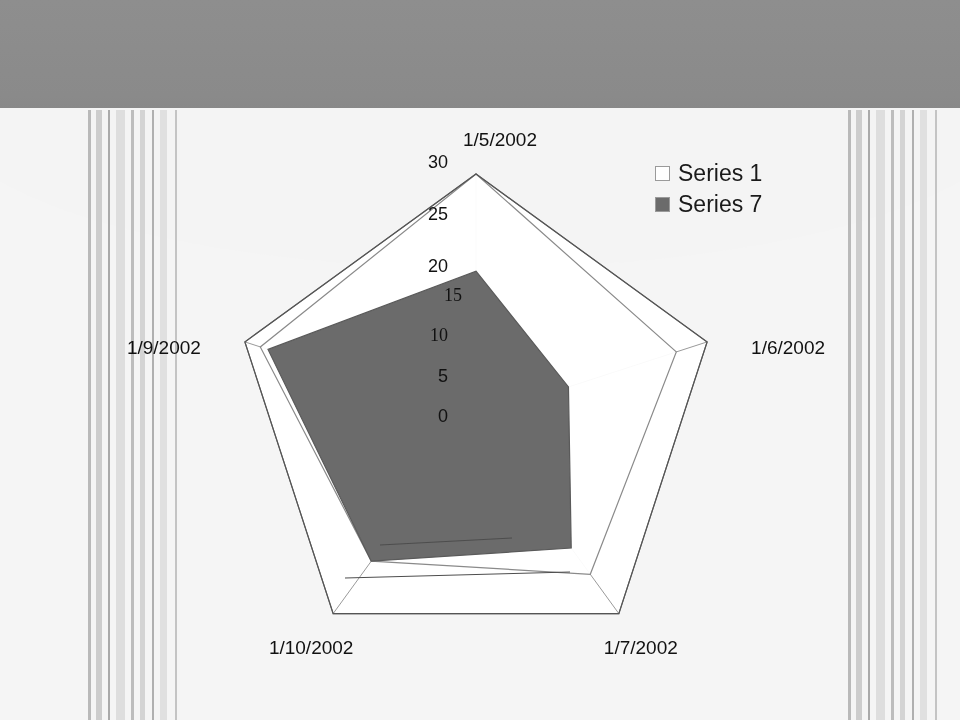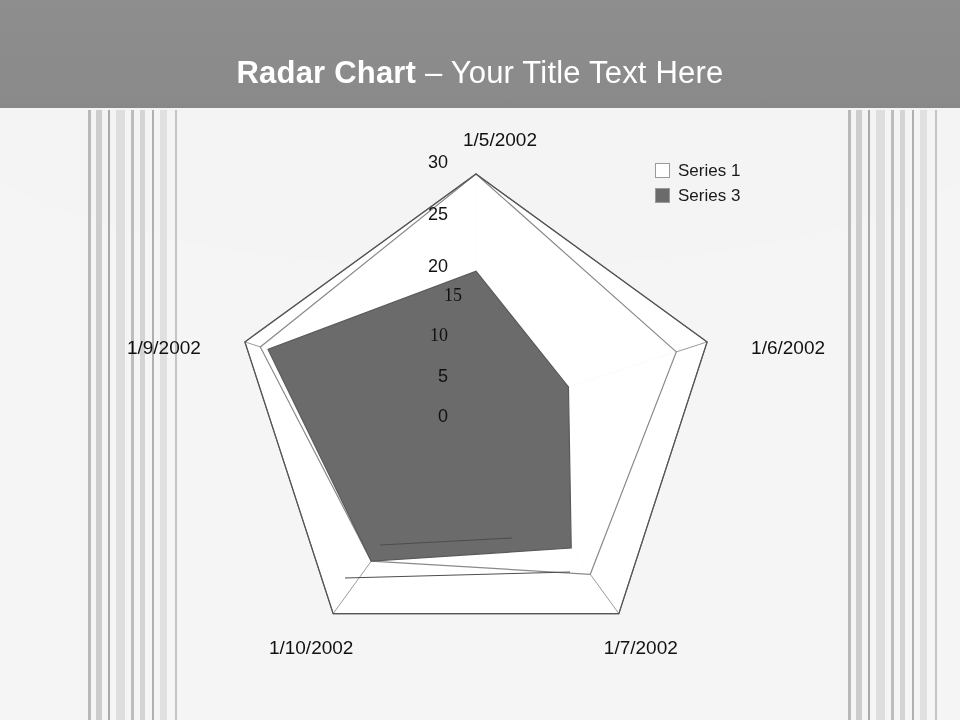--- a/index.html
+++ b/index.html
@@ -99,21 +99,21 @@
     top: 0;
     width: 960px;
     height: 720px;
     z-index: 5;
   }
   .legend {
     position: absolute;
     left: 655px;
     top: 162px;
     z-index: 7;
-    font-size: 17px;
+    font-size: 23px;
     color: #1a1a1a;
   }
   .legend-row {
     display: flex;
     align-items: center;
     margin-bottom: 8px;
   }
   .legend-swatch {
     width: 13px;
     height: 13px;
@@ -164,23 +164,20 @@
       <span style="right: 98px; width: 6px; background: rgb(205, 205, 205);"></span>
       <span style="right: 90px; width: 2px; background: rgb(170, 170, 170);"></span>
       <span style="right: 75px; width: 9px; background: rgb(222, 222, 222);"></span>
       <span style="right: 66px; width: 3px; background: rgb(189, 189, 189);"></span>
       <span style="right: 55px; width: 5px; background: rgb(212, 212, 212);"></span>
       <span style="right: 46px; width: 2px; background: rgb(176, 176, 176);"></span>
       <span style="right: 33px; width: 7px; background: rgb(224, 224, 224);"></span>
       <span style="right: 23px; width: 2px; background: rgb(196, 196, 196);"></span>
     </div>
 
-  <div class="title">
-    <b>Radar Chart</b><span class="thin"> – Your Title Text Here</span>
-  </div>
 
   <svg id="chart-area" viewBox="0 0 960 720">
       <polygon points="476,174 707.1067334597224,341.90887036688775 618.831816307071,613.5911296331122 333.16818369292906,613.5911296331122 244.89326654027766,341.9088703668878" fill="#ffffff" stroke="#6f6f6f" stroke-width="1.1"></polygon>
       <line x1="476" y1="417" x2="476" y2="174" stroke="#9a9a9a" stroke-width="1"></line>
       <line x1="476" y1="417" x2="707.1067334597224" y2="341.90887036688775" stroke="#9a9a9a" stroke-width="1"></line>
       <line x1="476" y1="417" x2="618.831816307071" y2="613.5911296331122" stroke="#9a9a9a" stroke-width="1"></line>
       <line x1="476" y1="417" x2="333.16818369292906" y2="613.5911296331122" stroke="#9a9a9a" stroke-width="1"></line>
       <line x1="476" y1="417" x2="244.89326654027766" y2="341.9088703668878" stroke="#9a9a9a" stroke-width="1"></line>
       <polygon points="476,174 676.2925023317594,351.9210209846361 590.2654530456568,574.2729037064898 371.2566680414813,561.1668283976156 260.30038210425914,346.91494567576194" fill="#ffffff" fill-opacity="0.95" stroke="#8a8a8a" stroke-width="1.2"></polygon>
       <polygon points="476,271.20000000000005 568.4426933838889,386.9635481467551 571.2212108713807,548.0607530887414 371.2566680414813,561.1668283976156 268.0039398862499,349.41798333019904" fill="#6b6b6b" fill-opacity="1" stroke="#5a5a5a" stroke-width="1.2"></polygon>
@@ -189,21 +186,21 @@
       <polygon points="476,174 707.1067334597224,341.90887036688775 618.831816307071,613.5911296331122 333.16818369292906,613.5911296331122 244.89326654027766,341.9088703668878" fill="none" stroke="#555555" stroke-width="1.2"></polygon>
     </svg>
 
   <div class="legend" id="legendBox">
       <div class="legend-row">
         <span class="legend-swatch" style="background: rgb(255, 255, 255);"></span>
         <span class="legend-label">Series 1</span>
       </div>
       <div class="legend-row">
         <span class="legend-swatch" style="background: rgb(107, 107, 107);"></span>
-        <span class="legend-label">Series 3</span>
+        <span class="legend-label">Series 7</span>
       </div>
     </div>
 <div class="axis-label" style="left: 476px; top: 129px; transform: translateX(-50%); margin-left: 24px;">1/5/2002</div>
     <div class="axis-label" style="left: 751.107px; top: 336.909px;">1/6/2002</div>
     <div class="axis-label" style="left: 640.832px; top: 636.591px; transform: translateX(-50%);">1/7/2002</div>
     <div class="axis-label" style="left: 311.168px; top: 636.591px; transform: translateX(-50%);">1/10/2002</div>
     <div class="axis-label" style="left: 200.893px; top: 336.909px; transform: translateX(-100%);">1/9/2002</div>
     <div class="tick-label" style="left: 406px; width: 42px; top: 406px;">0</div>
     <div class="tick-label" style="left: 406px; width: 42px; top: 365.5px;">5</div>
     <div class="tick-label" style="left: 406px; width: 42px; top: 325px; font-family: Liberation Serif, serif;">10</div>

